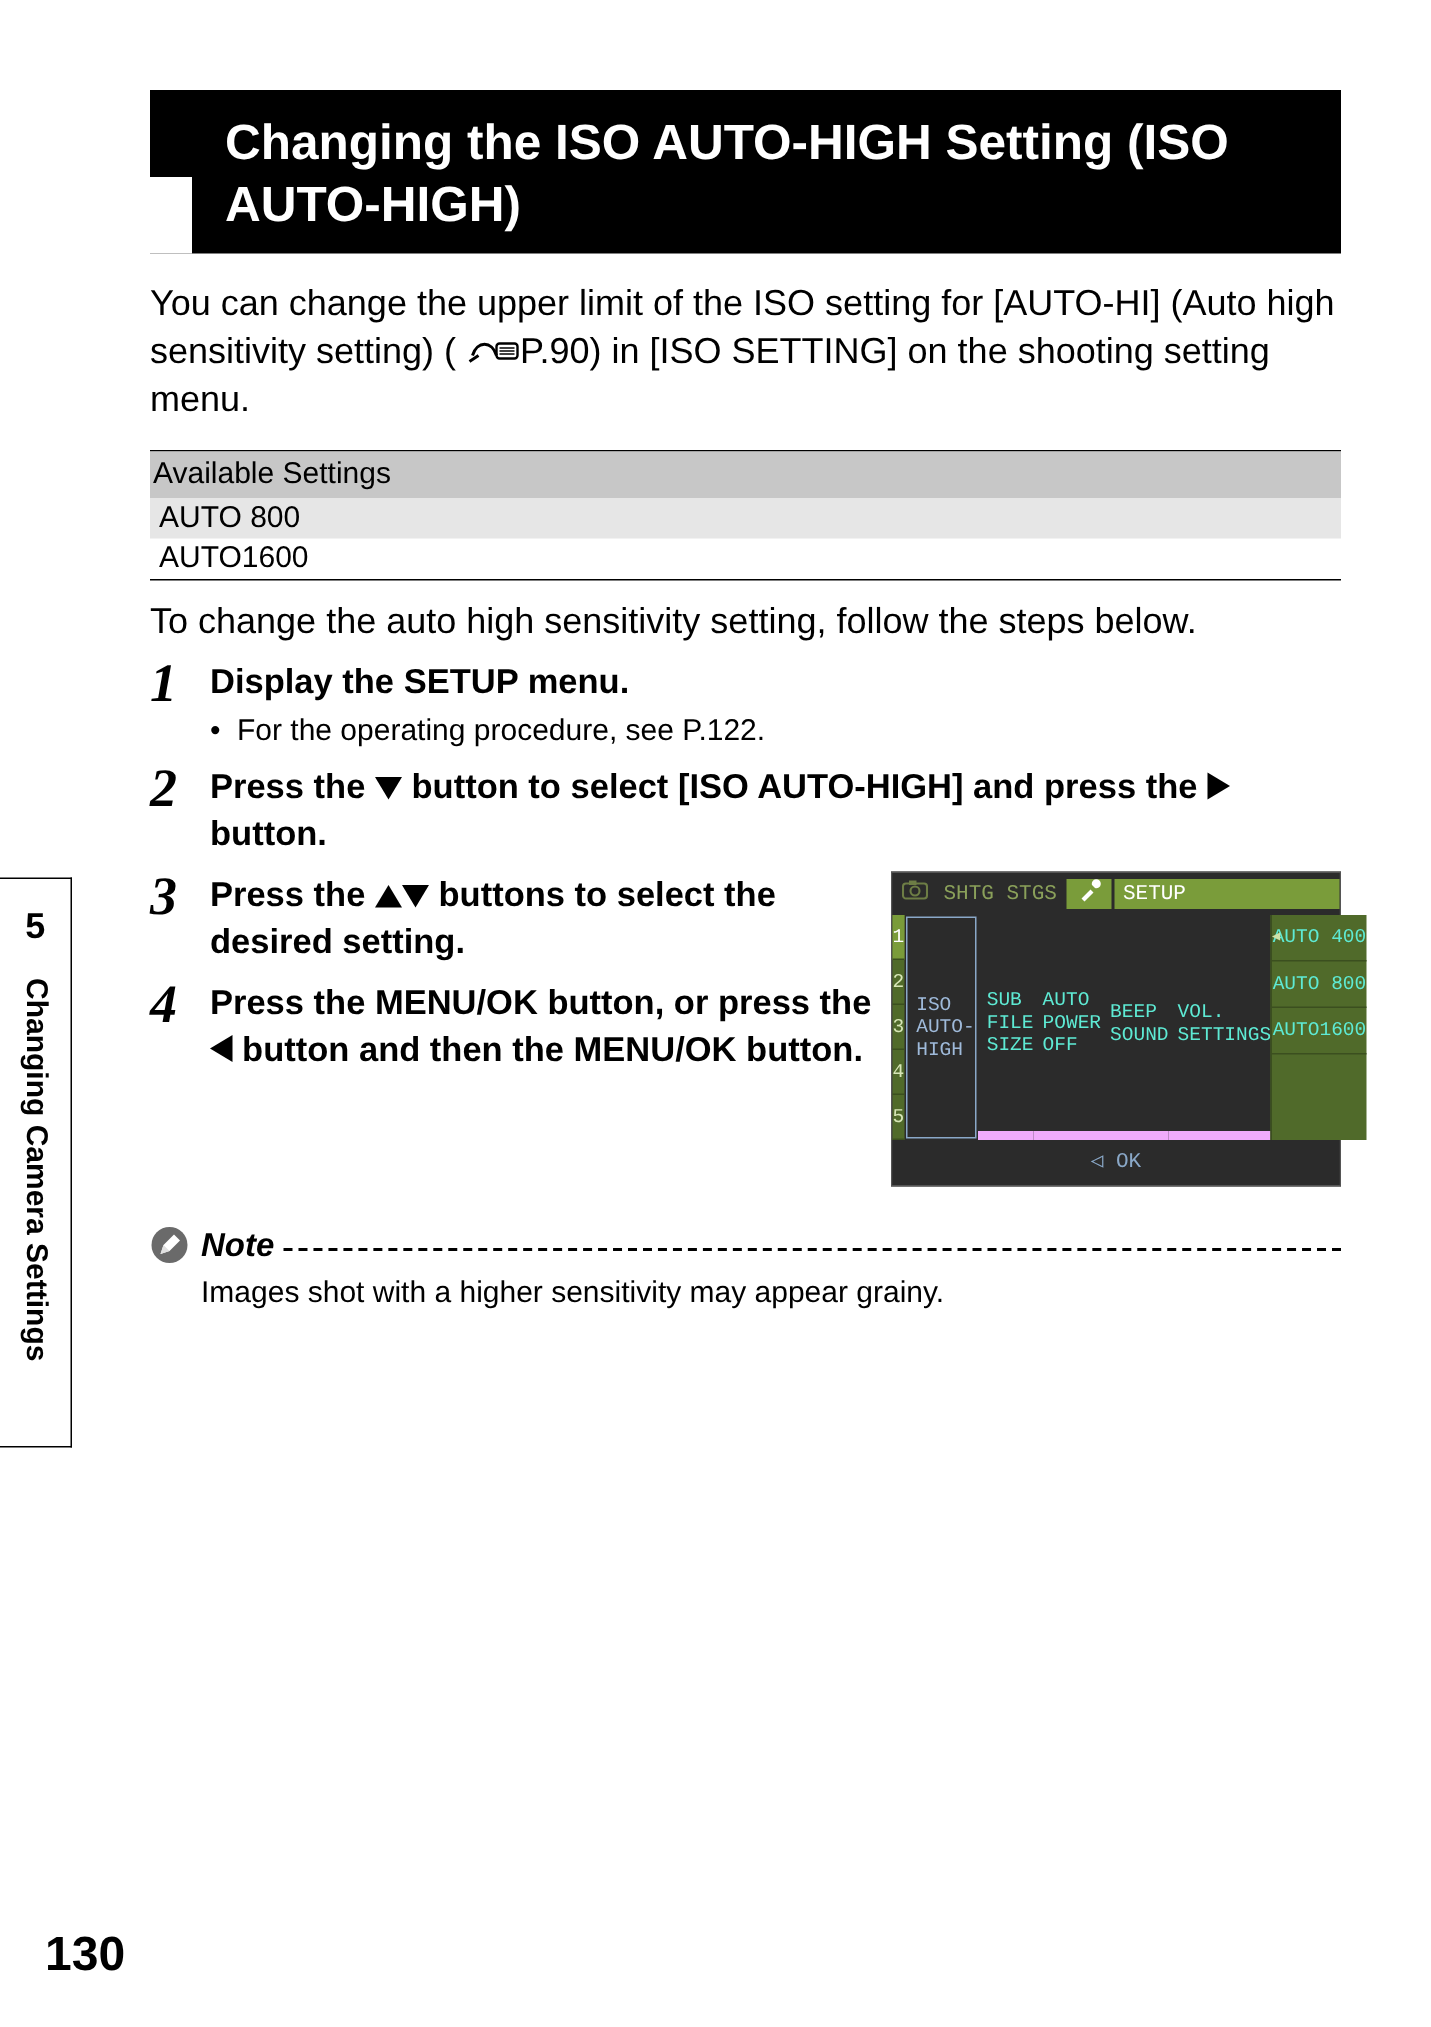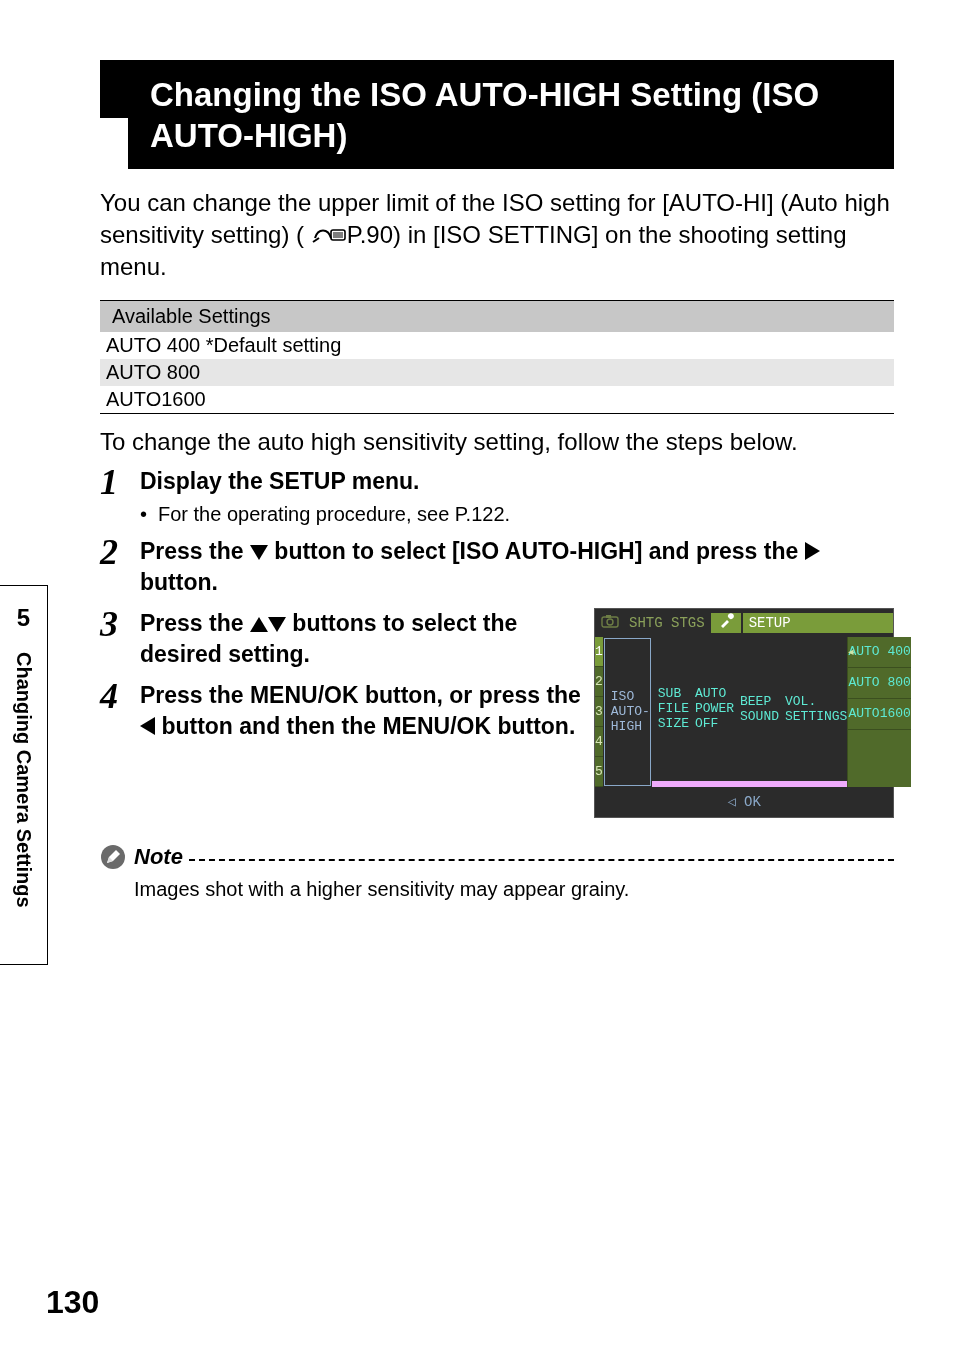--- a/index.html
+++ b/index.html
@@ -44,21 +44,21 @@
     text-align: center;
     width: 100%;
     height: 310px;
     display: flex;
     align-items: center;
     justify-content: flex-start;
   }
 
   .page-number {
     position: absolute;
-    left: 46px;
+    left: 30px;
     bottom: 30px;
     font-size: 32px;
     font-weight: bold;
   }
 
   
   .heading {
     background: #000;
     color: #fff;
     font-weight: 900;
@@ -100,21 +100,21 @@
 
   
   .tbl {
     border-top: 1px solid #000;
     border-bottom: 1px solid #000;
     margin-bottom: 14px;
   }
   .tbl-header {
     background: #c7c7c7;
     font-size: 20px;
-    padding: 4px 12px;
+    padding: 4px 2px;
   }
   .tbl-row {
     font-size: 20px;
     padding: 2px 6px;
   }
   .tbl-row.alt {
     background: #e6e6e6;
   }
 
   .after-table {
@@ -352,21 +352,20 @@
       <path d="M2 18 L8 14" stroke="#000" stroke-width="2"></path>
       <rect x="20" y="6" width="14" height="10" rx="2" fill="none" stroke="#000" stroke-width="1.6"></rect>
       <line x1="22" y1="9" x2="32" y2="9" stroke="#000" stroke-width="1"></line>
       <line x1="22" y1="11" x2="32" y2="11" stroke="#000" stroke-width="1"></line>
       <line x1="22" y1="13" x2="32" y2="13" stroke="#000" stroke-width="1"></line>
     </svg><span>P.90</span><span>) in [ISO SETTING] on the shooting setting menu.</span>
   </div>
 
   <div class="tbl">
     <div class="tbl-header">Available Settings</div>
-    <div class="tbl-row">AUTO 400 *Default setting</div>
     <div class="tbl-row alt">AUTO 800</div>
     <div class="tbl-row">AUTO1600</div>
   </div>
 
   <div class="after-table">To change the auto high sensitivity setting, follow the steps below.</div>
 
   <div class="step">
     <div class="step-num">1</div>
     <div class="step-body">
       <div class="step-title">Display the SETUP menu.</div>

